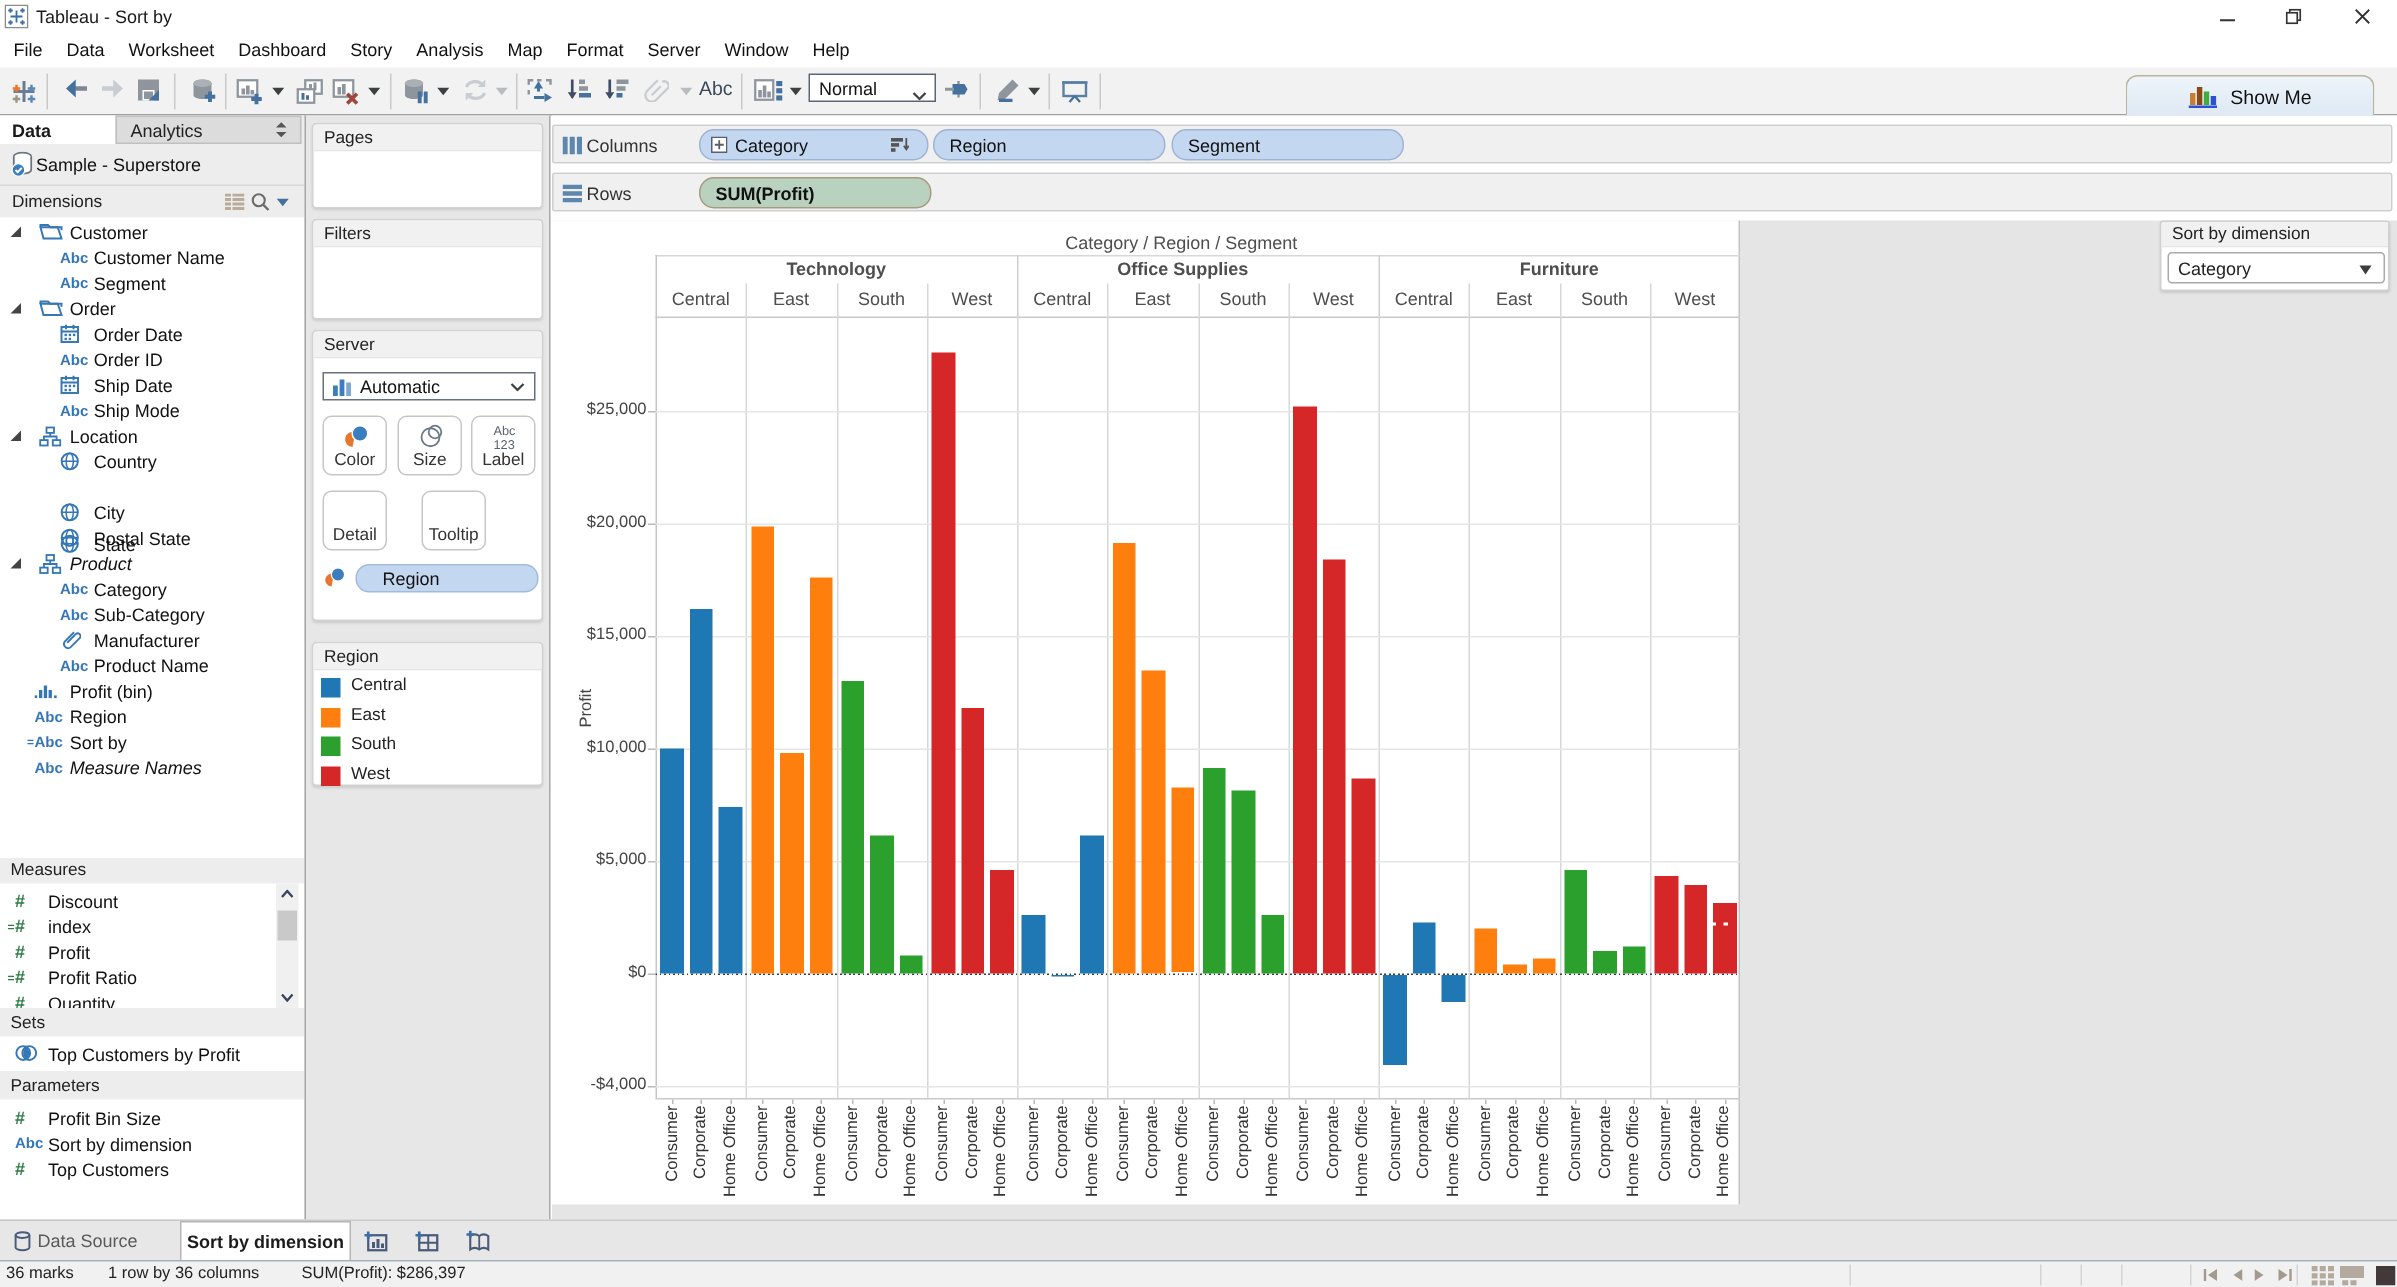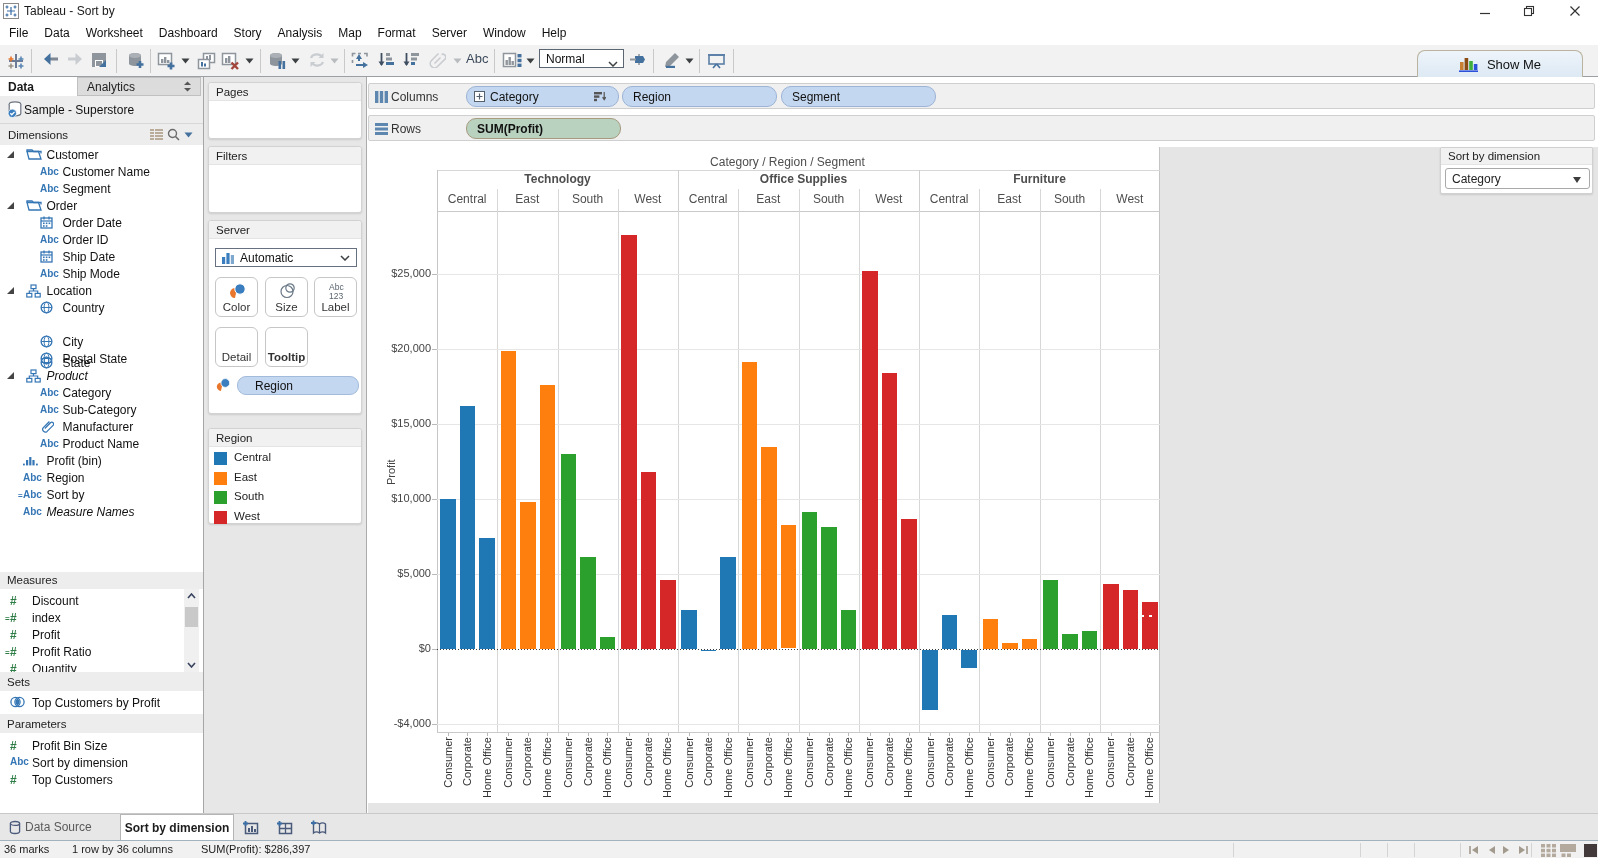--- a/index.html
+++ b/index.html
@@ -831,21 +831,21 @@
               <svg width="20" height="18" viewBox="0 0 20 18">
                 <text x="1" y="8" font-size="8.5" fill="#5a6570" font-family="Liberation Sans,sans-serif">Abc</text>
                 <text x="1" y="17" font-size="8.5" fill="#5a6570" font-family="Liberation Sans,sans-serif">123</text>
               </svg>
             </div>
             <div class="label">Label</div>
           </div>
           <div class="mark-btn" style="left: 6px; top: 106px;">
             <div class="label">Detail</div>
           </div>
-          <div class="mark-btn" style="left: 56px; top: 106px; font-weight: bold;">
+          <div class="mark-btn" style="left: 72px; top: 106px;">
             <div class="label">Tooltip</div>
           </div>
         </div>
       <span class="abs icon" style="left:7px;top:156px;" id="pill-color-ic">
           <svg width="15" height="15" viewBox="0 0 15 15">
             <path d="M5 14a4.3 4.3 0 1 1 1.7-8.3" fill="#e8772d"></path>
             <circle cx="9.3" cy="6" r="4.4" fill="#3a7ebf" stroke="#fff" stroke-width="0.8"></circle>
           </svg>
         </span>
       <div id="color-pill">
@@ -925,21 +925,21 @@
         </div>
       </div>
     <div id="grayzone"></div>
     <div id="chartzone">
       <div id="sheet-title">Category / Region / Segment</div>
       <div id="chart-content">
           <div class="hline" style="left: 69px; top: 23px; width: 723px;"></div>
           <div class="hline" style="left: 69px; top: 63.5px; width: 723px; background: rgb(201, 201, 201);"></div>
           <div class="hline" style="left: 69px; top: 585px; width: 723px; background: rgb(201, 201, 201);"></div>
           <div class="cat-header" style="left: 69px; width: 241px;">Technology</div>
-          <div class="cat-header" style="left: 315px; width: 241px;">Office Supplies</div>
+          <div class="cat-header" style="left: 300px; width: 241px;">Office Supplies</div>
           <div class="vline" style="left: 310px; top: 23px; height: 40.5px; background: rgb(207, 207, 207);"></div>
           <div class="cat-header" style="left: 551px; width: 241px;">Furniture</div>
           <div class="vline" style="left: 551px; top: 23px; height: 40.5px; background: rgb(207, 207, 207);"></div>
           <div class="reg-header" style="left: 69px; width: 60.25px;">Central</div>
           <div class="reg-header" style="left: 129.25px; width: 60.25px;">East</div>
           <div class="vline" style="left: 129.25px; top: 41.5px; height: 22px; background: rgb(215, 215, 215);"></div>
           <div class="vline" style="left: 129.25px; top: 63.5px; height: 521.5px;"></div>
           <div class="reg-header" style="left: 189.5px; width: 60.25px;">South</div>
           <div class="vline" style="left: 189.5px; top: 41.5px; height: 22px; background: rgb(215, 215, 215);"></div>
           <div class="vline" style="left: 189.5px; top: 63.5px; height: 521.5px;"></div>

